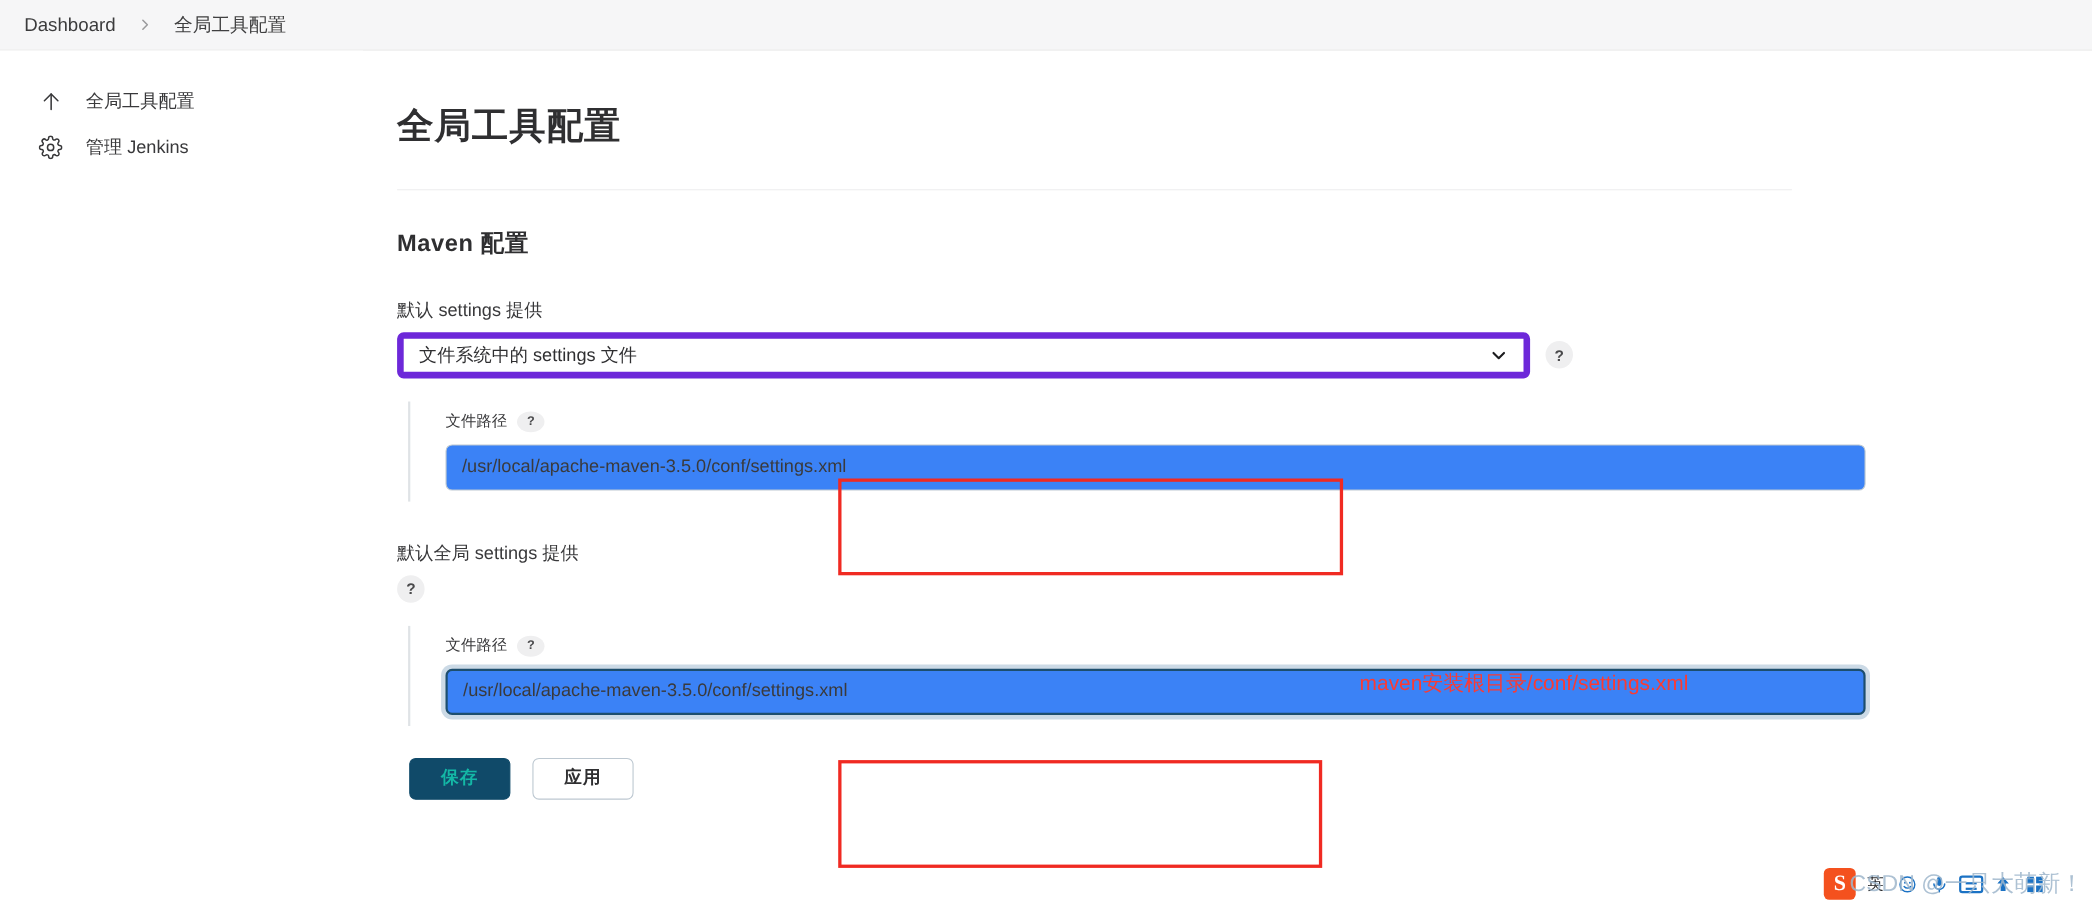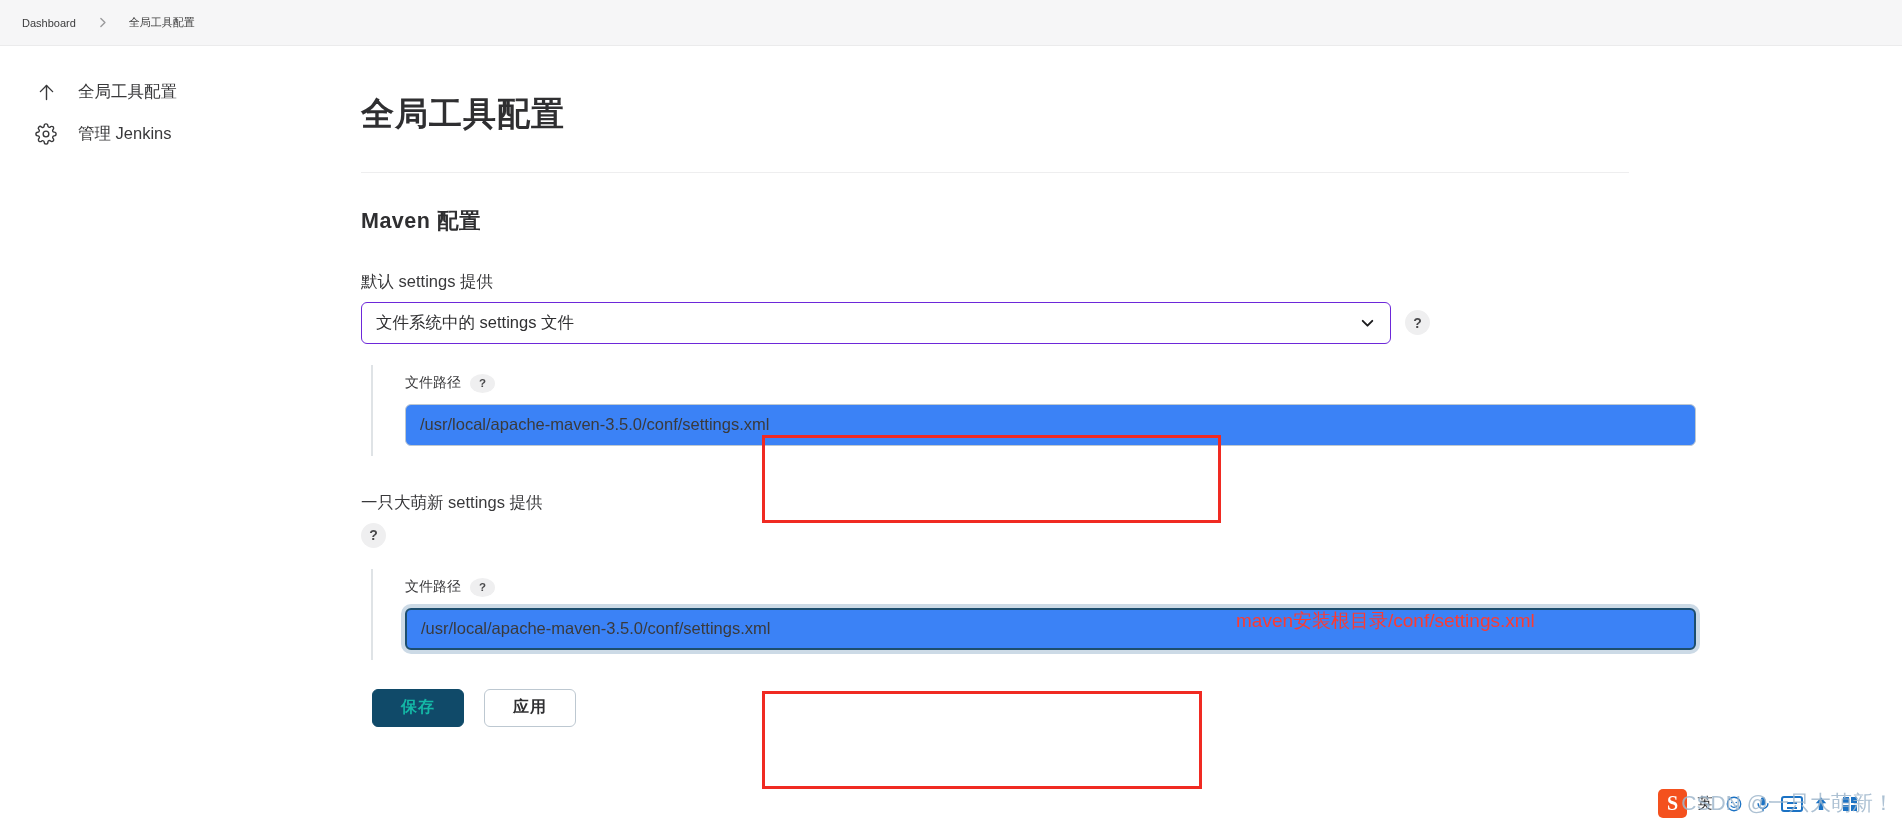--- a/index.html
+++ b/index.html
@@ -15,21 +15,21 @@
   .breadcrumb-bar {
     height: 46px;
     background: #f6f6f7;
     border-bottom: 1px solid #ebebec;
     display: flex;
     align-items: center;
     padding-left: 14px;
     gap: 2px;
   }
   .crumb {
-    font-size: 11px;
+    font-size: 17px;
     color: #404041;
     padding: 4px 8px;
     border-radius: 4px;
     white-space: nowrap;
   }
   .crumb.link { color: #3b3b3c; }
   .crumb-sep {
     color: #9a9a9c;
     font-size: 15px;
     padding: 0 10px;
@@ -116,21 +116,21 @@
   
   .select-row {
     display: flex;
     align-items: center;
     gap: 14px;
   }
   .select-box {
     position: relative;
     width: 1030px;
     height: 42px;
-    border: 1px solid #6d28d9;
+    border: 6px solid #6d28d9;
     border-radius: 6px;
     background: #fff;
     display: flex;
     align-items: center;
     padding: 0 42px 0 14px;
     font-size: 16.5px;
     color: #2f2f31;
     cursor: pointer;
     white-space: nowrap;
     overflow: hidden;
@@ -391,21 +391,21 @@
       <div class="nested">
         <div class="nested-inner">
           <div class="sub-label-row">
             <span class="sub-label">文件路径</span>
             <span class="help-badge small">?</span>
           </div>
           <input class="text-input" type="text" value="/usr/local/apache-maven-3.5.0/conf/settings.xml" style="">
         </div>
       </div>
 
-      <label class="field-label">一只大萌新 settings 提供</label>
+      <label class="field-label">默认全局 settings 提供</label>
 
       <div class="select-row">
         <div class="help-badge">?</div>
       </div>
 
       <div class="nested">
         <div class="nested-inner">
           <div class="sub-label-row">
             <span class="sub-label">文件路径</span>
             <span class="help-badge small">?</span>

